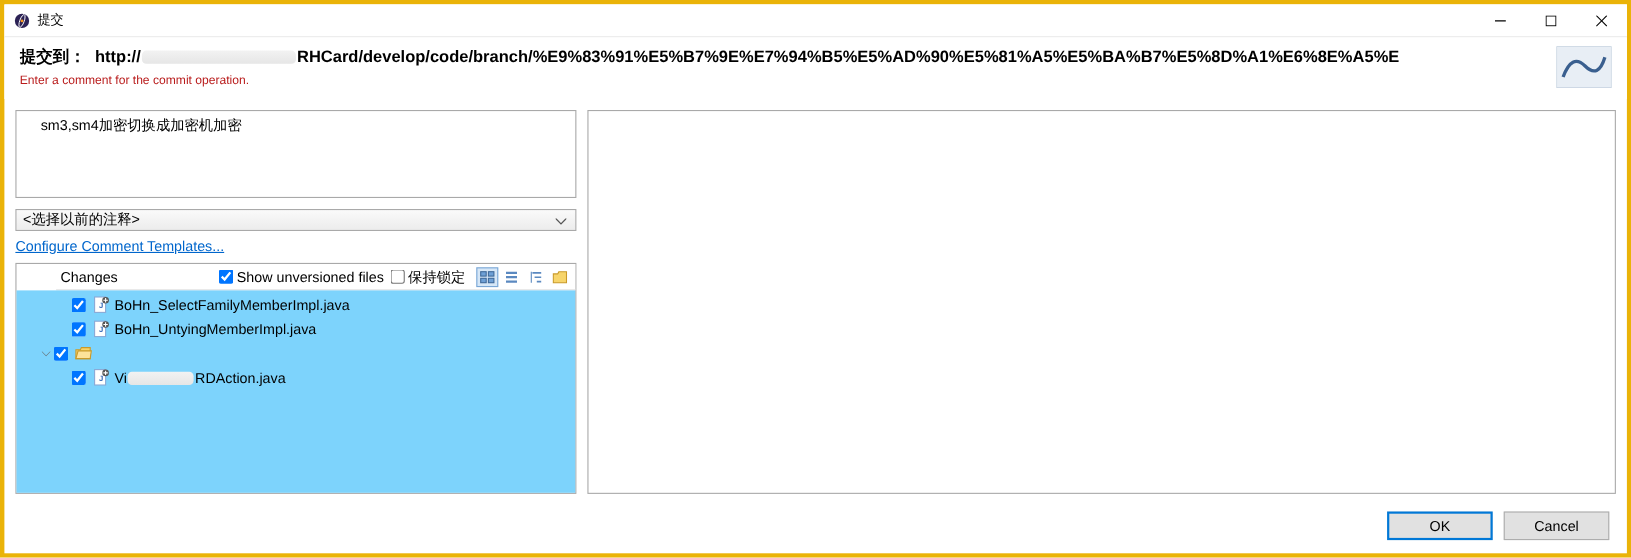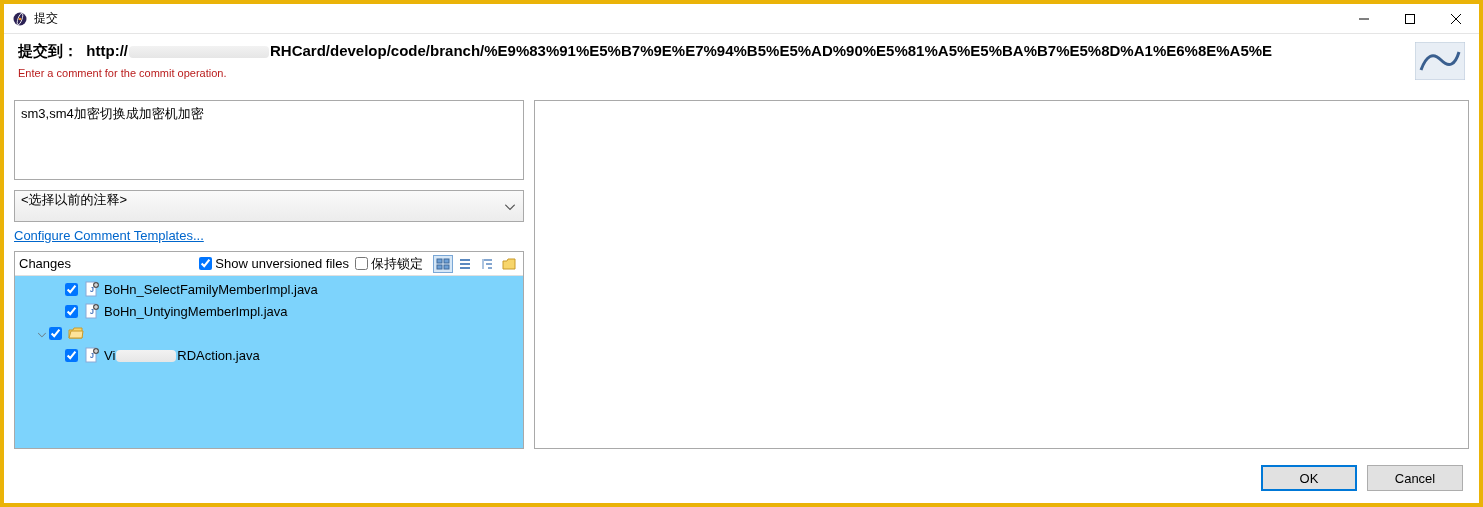--- a/index.html
+++ b/index.html
@@ -22,28 +22,28 @@
   .banner-title { font-size: 15px; font-weight: bold; color: #000; margin-bottom: 6px; overflow: hidden; white-space: nowrap; }
   .banner-sub { font-size: 11px; color: #b91c1c; }
   .banner-logo { width: 50px; height: 38px; margin-left: 10px; display: flex; align-items: center; justify-content: center; }
   .banner-logo svg { width: 50px; height: 38px; }
 
   
   .main-area { flex: 1; display: flex; padding: 10px 10px 4px 10px; gap: 10px; min-height: 0; }
   .left-col { width: 510px; display: flex; flex-direction: column; min-height: 0; }
   .right-col { flex: 1; border: 1px solid #a9a9a9; background: #fff; }
 
-  .comment-box { height: 80px; border: 1px solid #a9a9a9; resize: none; font-size: 13px; padding: 4px 6px; outline: none; overflow-y: scroll; font-family: inherit; }
-  .dropdown { margin-top: 10px; height: 32px; border: 1px solid #a9a9a9; background: linear-gradient(#fafafa,#ececec); display: flex; padding: 0 6px; font-size: 13px; cursor: pointer; position: relative; }
+  .comment-box { height: 80px; border: 1px solid #a9a9a9; resize: none; font-size: 13px; padding: 4px 22px; outline: none; overflow-y: scroll; font-family: inherit; }
+  .dropdown { margin-top: 10px; height: 20px; border: 1px solid #a9a9a9; background: linear-gradient(#fafafa,#ececec); display: flex; align-items: center; padding: 0 6px; font-size: 13px; cursor: pointer; position: relative; }
   .dropdown .dd-arrow { position: absolute; right: 8px; top: 50%; transform: translateY(-50%); }
   .config-link { margin-top: 6px; font-size: 13px; color: #0066cc; text-decoration: underline; cursor: pointer; }
 
   
   .changes-panel { margin-top: 8px; border: 1px solid #a9a9a9; flex: 1; display: flex; flex-direction: column; min-height: 0; }
-  .changes-toolbar { height: 24px; display: flex; align-items: center; padding: 0 4px; font-size: 13px; gap: 6px; border-bottom: 1px solid #e0e0e0; background: #fff; }
+  .changes-toolbar { height: 24px; display: flex; align-items: center; padding: 0 4px; font-size: 13px; gap: 6px; border-bottom: 1px solid #e0e0e0; background: #fff; margin-left: 36px; }
   .changes-toolbar .label { margin-right: auto; }
   .chk { display: inline-flex; align-items: center; gap: 3px; font-size: 13px; }
   .chk input { width: 13px; height: 13px; margin: 0; }
   .toolbar-icons { display: flex; gap: 2px; margin-left: 4px; }
   .ti { width: 20px; height: 18px; display: flex; align-items: center; justify-content: center; border: 1px solid transparent; cursor: pointer; }
   .ti.active { border: 1px solid #7aa7d6; background: #d6e7f7; }
   .ti svg { width: 14px; height: 14px; }
 
   .tree { flex: 1; overflow: scroll; font-size: 13px; padding-top: 2px; background: #7dd3fc; }
   .tree-row { display: flex; align-items: center; height: 22px; padding-left: 20px; white-space: nowrap; }

